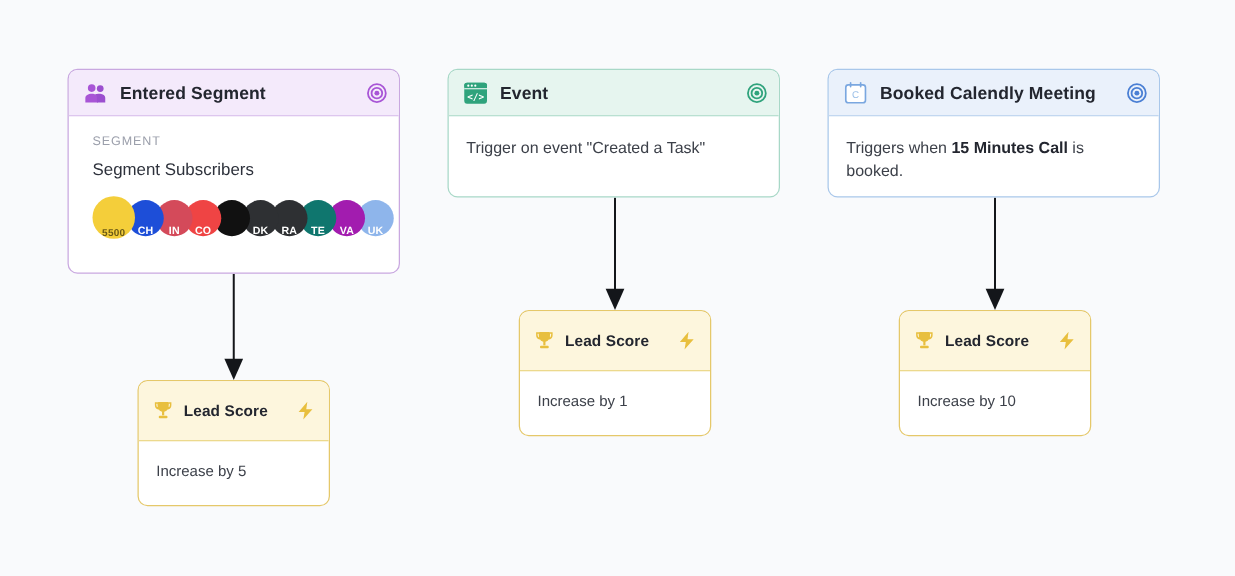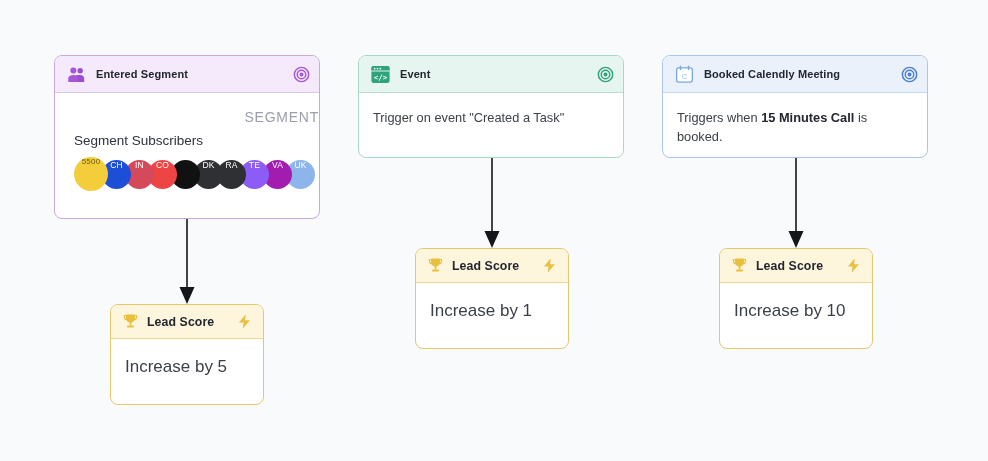--- a/index.html
+++ b/index.html
@@ -29,21 +29,21 @@
     overflow: hidden;
   }
   .node-header {
     display: flex;
     align-items: center;
     box-sizing: border-box;
     height: 37px;
     padding: 0 9px 0 11px;
   }
   .node-title {
-    font-size: 11px;
+    font-size: 14px;
     color: #23262f;
     font-weight: 600;
     letter-spacing: .1px;
     white-space: nowrap;
     flex: 1;
   }
   .hdr-icon {
     width: 21px;
     height: 21px;
     margin-right: 9px;
@@ -69,26 +69,25 @@
     top: 55px;
     width: 266px;
     height: 164px;
     border: 1px solid #c9a8e0;
   }
   #node-entered-segment .node-header {
     background: #f4eafb;
     border-bottom: 1px solid #ddc6ee;
   }
   .seg-label {
-    font-size: 14px;
+    font-size: 10px;
     letter-spacing: .75px;
     color: #9b9fab;
     text-transform: uppercase;
     margin: 0 0 4px 0;
-    text-align: right;
   }
   .seg-name {
     font-size: 13.5px;
     color: #2e323c;
     margin: 0;
   }
   #node-entered-segment .node-body {
     padding: 14px 0 0 19px;
   }
 
@@ -101,24 +100,24 @@
     align-items: center;
     height: 34px;
   }
   .avatar {
     width: 29px;
     height: 29px;
     border-radius: 50%;
     flex: none;
     margin-left: -6px;
     display: flex;
-    align-items: flex-start;
+    align-items: flex-end;
     justify-content: center;
     font-size: 8.5px;
-    font-weight: 400;
+    font-weight: 700;
     color: #ffffff;
     letter-spacing: .2px;
     overflow: hidden;
     position: relative;
   }
   .avatar.lead {
     width: 34px;
     height: 34px;
     margin-left: 0;
     font-size: 8px;
@@ -157,34 +156,34 @@
 
   
   .node-lead {
     width: 154px;
     height: 101px;
     border: 1px solid #e5c86a;
   }
   .node-lead .node-header {
     background: #fdf6dd;
     border-bottom: 1px solid #ecd98d;
-    height: 34px;
+    height: 48px;
     padding: 0 10px 0 10px;
   }
   .node-lead .node-title {
     font-size: 12.3px;
   }
   .node-lead .hdr-icon {
     width: 19px;
     height: 19px;
     margin-right: 7px;
   }
   .node-lead .node-body {
     padding: 16px 0 0 14px;
-    font-size: 17px;
+    font-size: 12px;
   }
   #node-lead-1 { left: 110px; top: 304px; }
   #node-lead-2 { left: 415px; top: 248px; }
   #node-lead-3 { left: 719px; top: 248px; }
 
   
   .connector {
     position: absolute;
   }
   .connector svg { display: block; }
@@ -253,21 +252,21 @@
         </div>
         <div class="avatar" style="background: rgb(17, 17, 17); z-index: 36;">
           <span></span>
         </div>
         <div class="avatar" style="background: rgb(46, 48, 51); z-index: 35;">
           <span>DK</span>
         </div>
         <div class="avatar" style="background: rgb(46, 48, 51); z-index: 34;">
           <span>RA</span>
         </div>
-        <div class="avatar" style="background: #8b5cf6; z-index: 33;">
+        <div class="avatar" style="background: #0f766e; z-index: 33;">
           <span>TE</span>
         </div>
         <div class="avatar" style="background: #a21caf; z-index: 32;">
           <span>VA</span>
         </div>
         <div class="avatar" style="background: rgb(123, 169, 232); z-index: 31; opacity: 0.85;">
           <span>UK</span>
         </div>
       </div>
   </div>

